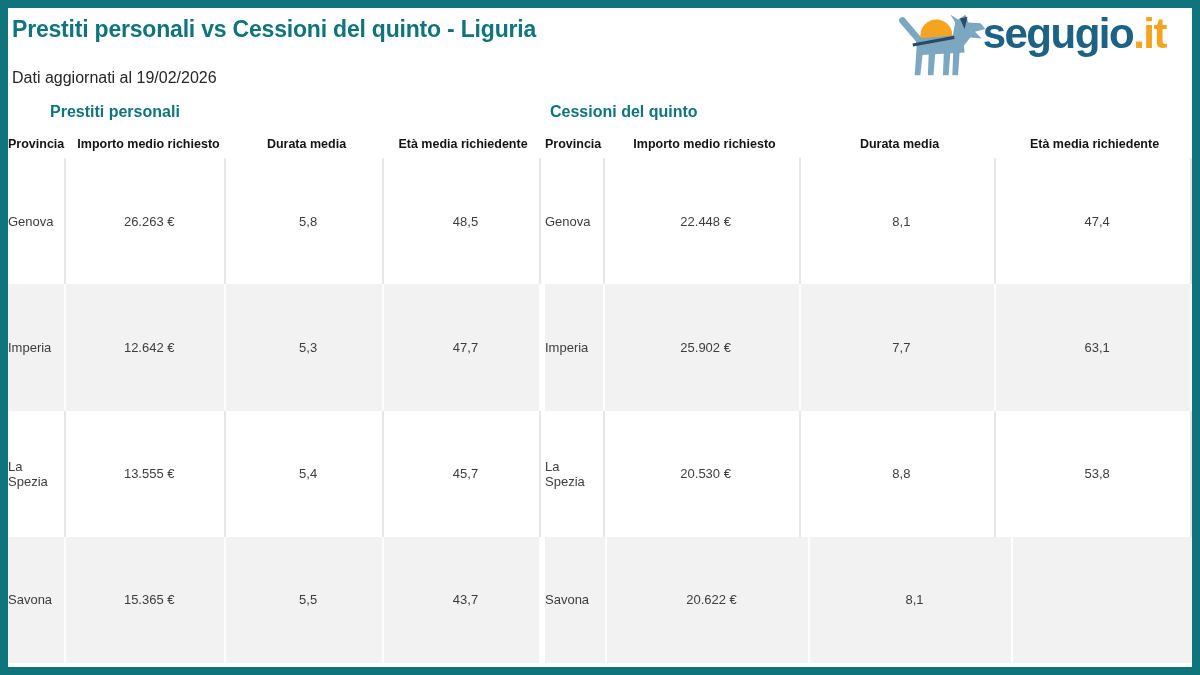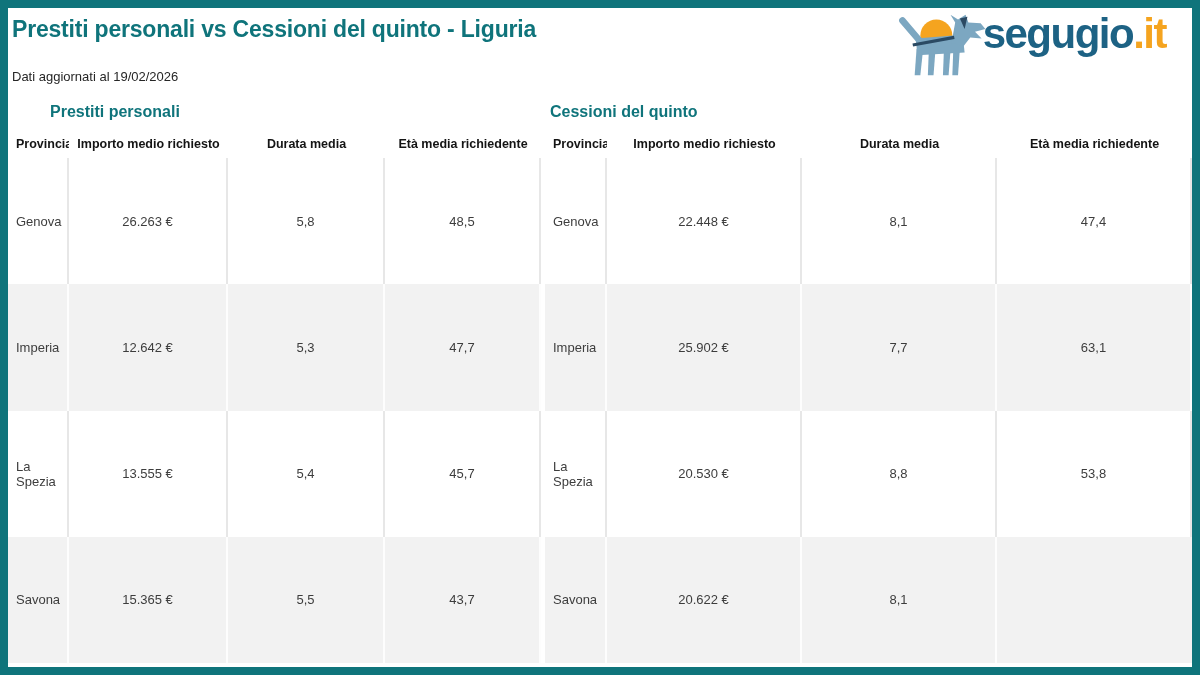--- a/index.html
+++ b/index.html
@@ -3,41 +3,41 @@
 <meta charset="utf-8">
 <style>
   html,body{margin:0;padding:0;background:#ffffff;}
   .page{
     position:relative;width:1200px;height:675px;box-sizing:border-box;
     border:8px solid var(--teal);background:#fff;overflow:hidden;
     font-family:"Liberation Sans","DejaVu Sans",sans-serif;
   }
   .title{position:absolute;left:4px;top:8px;font-size:23px;font-weight:bold;color:var(--teal);letter-spacing:-0.2px;white-space:nowrap;}
   .subtitle{position:absolute;left:4px;top:40px;font-size:15px;font-weight:bold;color:#0e0e0e;}
-  .updated{position:absolute;left:4px;top:61px;font-size:13px;color:#262626;}
+  .updated{position:absolute;left:4px;top:61px;font-size:16px;color:#262626;}
 
   .logo{position:absolute;top:2px;right:26px;height:80px;display:flex;align-items:flex-start;}
   .logo-text{font-size:42px;font-weight:bold;color:var(--logo-blue);letter-spacing:-1.5px;margin-left:-8px;white-space:nowrap;}
   .logo-text .tld{color:var(--orange);}
 
   .section-title{position:absolute;top:95px;font-size:16px;font-weight:bold;color:var(--teal);white-space:nowrap;}
   .st-left{left:4px;margin-left:38px;}
   .st-right{left:542px;}
 
   .tbl{position:absolute;top:122px;}
   .tbl-left{left:0;width:533px;}
   .tbl-right{left:537px;width:647px;}
   .hrow{display:flex;height:28px;}
-  .drow{display:flex;height:126.25px;}
+  .drow{display:flex;height:126.25px;gap:8px;}
   .drow.alt{background:var(--row-alt);}
   .c{box-sizing:border-box;display:flex;align-items:center;justify-content:center;overflow:hidden;}
   .hrow .c{font-size:12.5px;font-weight:bold;color:#141414;white-space:nowrap;}
   .drow .c{font-size:13px;color:#3d3d3d;border-right:2px solid var(--separator);}
   .drow.alt .c{border-right-color:#fdfdfd;}
-  .c.first{justify-content:flex-start;padding-left:8px;}
+  .c.first{justify-content:flex-start;padding-left:0;}
   .lw0{width:61px}.lw1{width:159px}.lw2{width:157px}.lw3{width:156px}
   .rw0{width:62px}.rw1{width:195px}.rw2{width:195px}.rw3{width:195px}
 </style>
 </head>
 <body>
 
 <div class="page">
 
   <div class="title">Prestiti personali vs Cessioni del quinto - Liguria</div>
   <div class="updated">Dati aggiornati al 19/02/2026</div>

